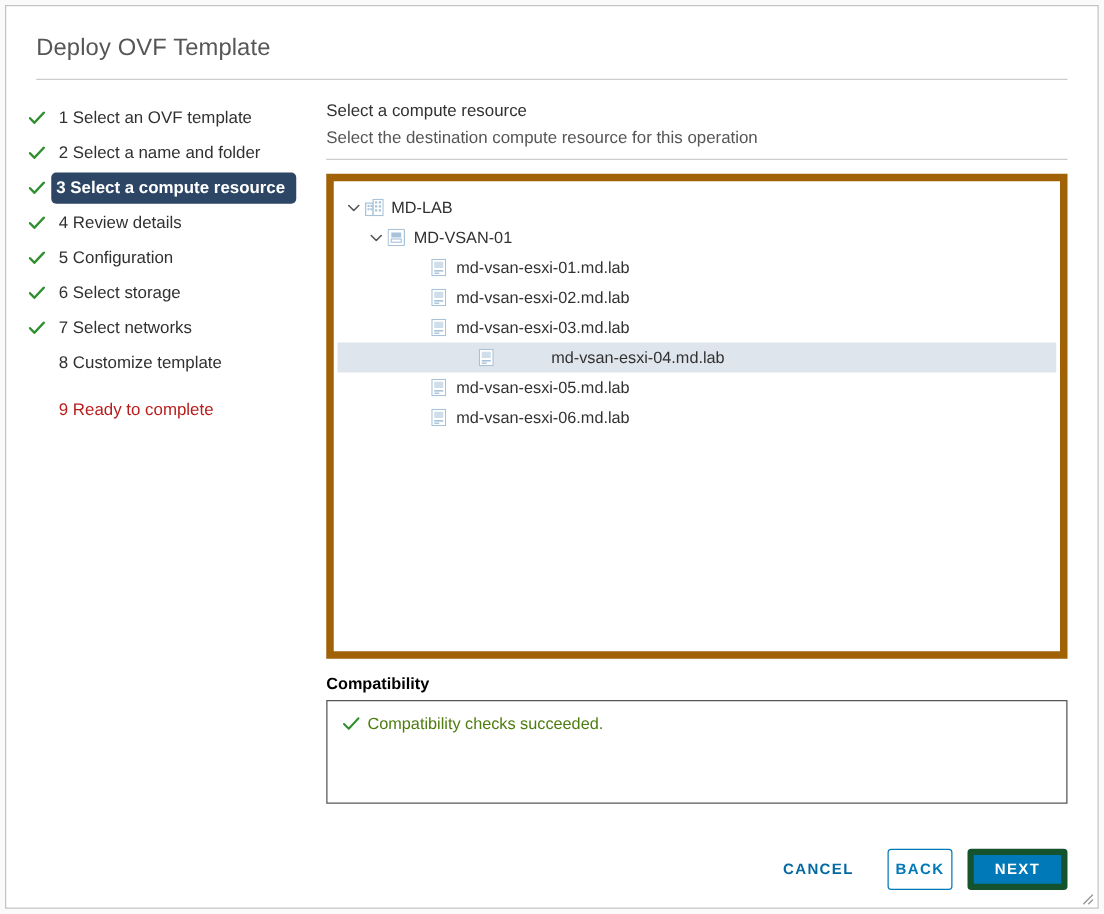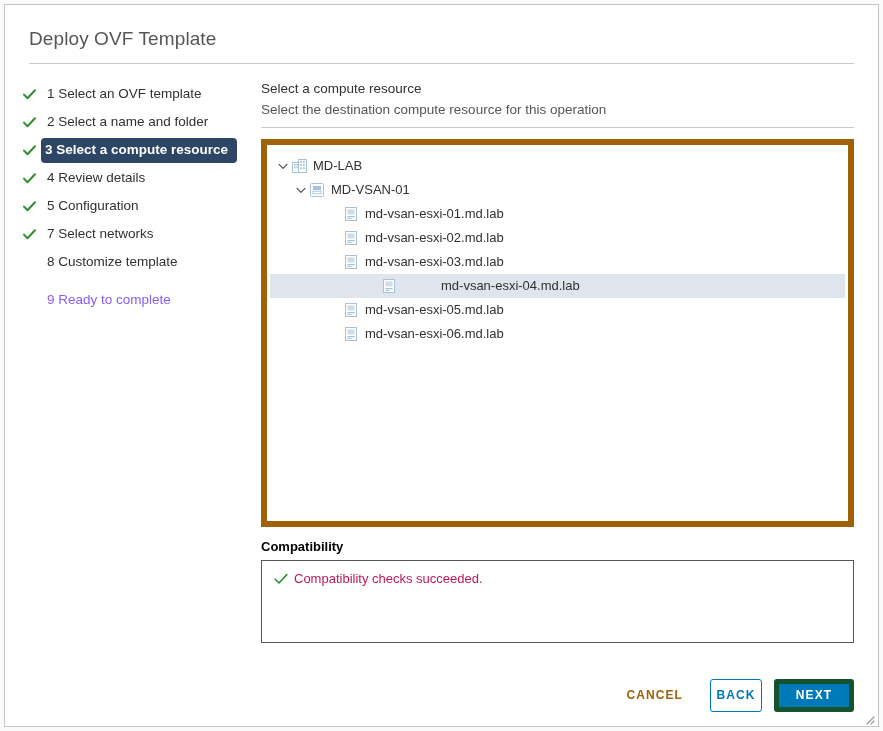--- a/index.html
+++ b/index.html
@@ -66,21 +66,21 @@
   }
   .step-check svg { display: block; }
   .step-label {
     font-size: 13.5px;
     color: #313131;
     line-height: 16px;
     white-space: nowrap;
     padding: 3px 6px 4px 6px;
     border-radius: 3px;
   }
-  .step.muted .step-label { color: #8b5cf6; margin-top: 20px; }
+  .step.muted .step-label { color: #b91c1c; margin-top: 20px; }
   .step.current .step-label {
     background: #2d4665;
     color: #ffffff;
     font-weight: bold;
     padding: 4px 9px 5px 4px;
     border-radius: 4px;
   }
 
   
   #pane {
@@ -160,21 +160,21 @@
   #compat-row {
     display: flex;
     align-items: center;
   }
   #compat-check {
     width: 20px; flex: 0 0 20px;
     display: flex; align-items: center;
   }
   #compat-text {
     font-size: 13px;
-    color: #be185d;
+    color: #4d7c0f;
     line-height: 16px;
   }
 
   
   #footer {
     position: absolute;
     left: 0; right: 0;
     bottom: 0;
     height: 62px;
     display: flex;
@@ -190,21 +190,21 @@
     cursor: pointer;
     border-radius: 3px;
     display: inline-flex;
     align-items: center;
     justify-content: center;
     height: 33px;
   }
   #btn-cancel {
     background: transparent;
     border: 1px solid transparent;
-    color: #a16207;
+    color: #0369a1;
     padding: 0 14px;
     margin-right: 12px;
   }
   #btn-back {
     background: #ffffff;
     border: 1px solid #0079b8;
     color: #0079b8;
     width: 52px;
     margin-right: 12px;
   }
@@ -267,20 +267,28 @@
           </span>
           <span class="step-label">4 Review details</span>
         </div>
         <div class="step">
           <span class="step-check">
             <svg width="13" height="11" viewBox="0 0 13 11">
               <path d="M1 5.6 L4.5 9.2 L12 1.2" fill="none" stroke="#2f8f2f" stroke-width="2" stroke-linecap="round" stroke-linejoin="round"></path>
             </svg>
           </span>
           <span class="step-label">5 Configuration</span>
+        </div>
+        <div class="step">
+          <span class="step-check">
+            <svg width="13" height="11" viewBox="0 0 13 11">
+              <path d="M1 5.6 L4.5 9.2 L12 1.2" fill="none" stroke="#2f8f2f" stroke-width="2" stroke-linecap="round" stroke-linejoin="round"></path>
+            </svg>
+          </span>
+          <span class="step-label">6 Select storage</span>
         </div>
         <div class="step">
           <span class="step-check">
             <svg width="13" height="11" viewBox="0 0 13 11">
               <path d="M1 5.6 L4.5 9.2 L12 1.2" fill="none" stroke="#2f8f2f" stroke-width="2" stroke-linecap="round" stroke-linejoin="round"></path>
             </svg>
           </span>
           <span class="step-label">7 Select networks</span>
         </div>
         <div class="step">

